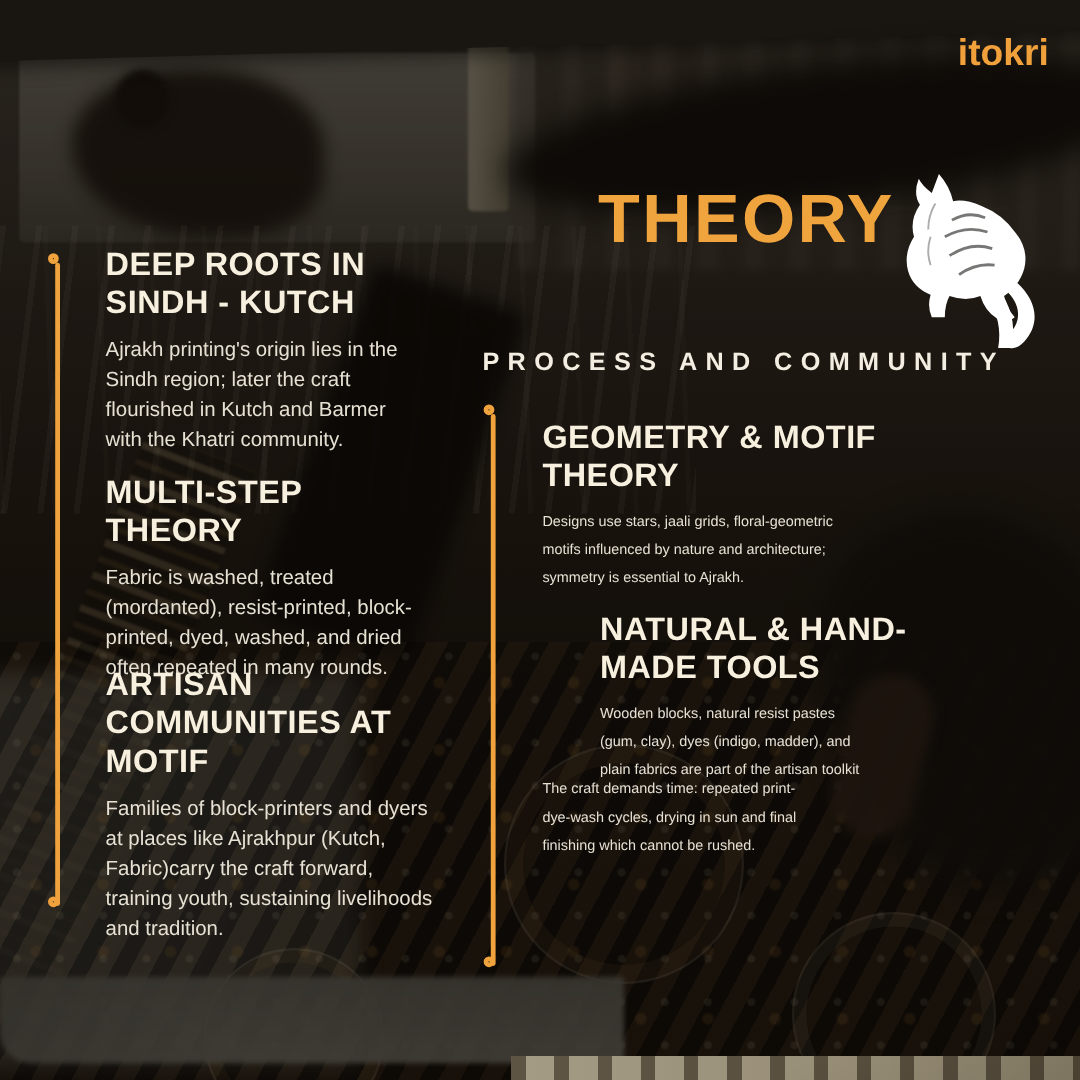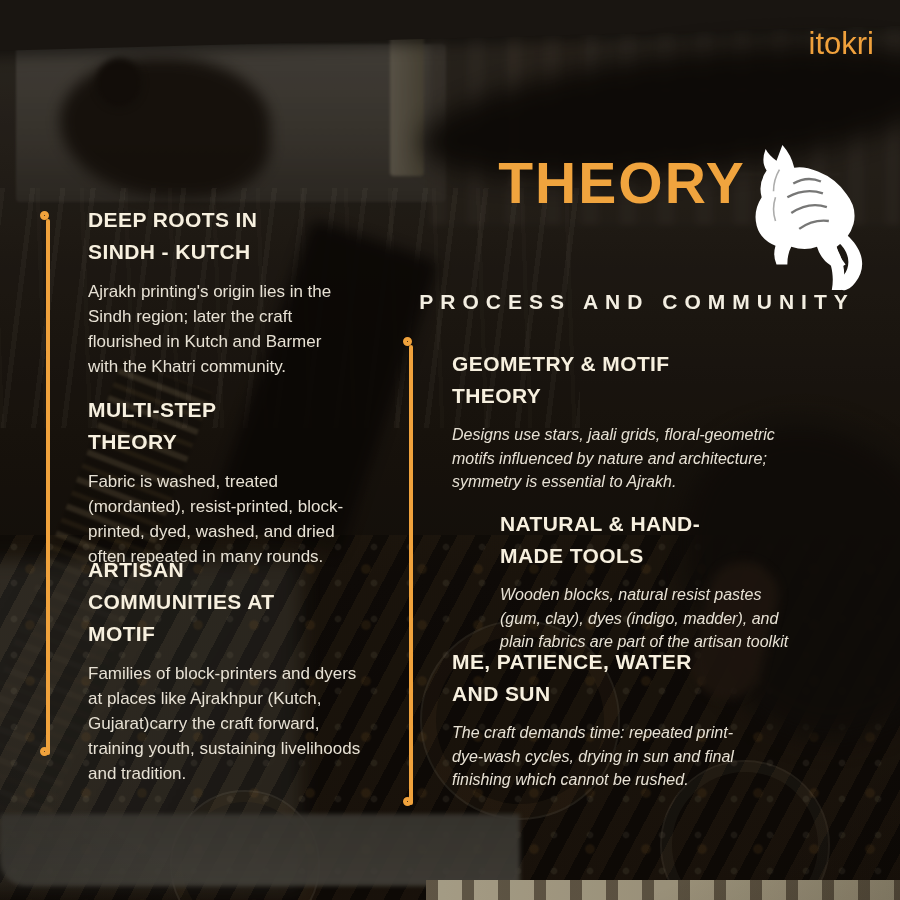--- a/index.html
+++ b/index.html
@@ -43,32 +43,32 @@
   .med3{left:170px;top:790px;width:150px;height:150px;box-shadow:inset 0 0 0 10px rgba(140,110,60,.10);}
   .gray-fabric{left:-30px;top:560px;width:330px;height:330px;background:linear-gradient(120deg,#3b3934,#2e2c27);opacity:.8;filter:blur(9px);}
   .gray-table-edge{left:0px;top:814px;width:520px;height:72px;background:linear-gradient(180deg,#45433d,#504e47);opacity:.9;filter:blur(2px);border-bottom-left-radius:26px;}
   .beige-strip{left:426px;top:880px;width:474px;height:20px;
       background:linear-gradient(90deg,#cfc5a9,#b3a88b 70%,#c4b染 100%);
       background:linear-gradient(90deg,#cfc5a9,#b3a88b);}
   .beige-strip::after{content:"";position:absolute;inset:0;background:repeating-linear-gradient(90deg,rgba(44,32,20,.55) 0 12px,transparent 12px 36px);}
   .vignette{inset:0;background:radial-gradient(125% 125% at 50% 38%,rgba(0,0,0,0) 52%,rgba(6,4,2,.55) 100%),rgba(12,8,5,.22);}
   
   .content{position:absolute;inset:0;z-index:5;}
-  .logo{position:absolute;right:26px;top:26px;font-size:31px;font-weight:normal;color:#F0A13C;letter-spacing:0;}
+  .logo{position:absolute;right:26px;top:26px;font-size:31px;font-weight:bold;color:#F0A13C;letter-spacing:0;}
   .title-block{position:absolute;left:438px;top:146px;width:368px;text-align:center;color:#F0A43E;font-weight:bold;font-size:57px;line-height:75px;letter-spacing:2px;}
   .mascot{position:absolute;left:736px;top:140px;width:158px;height:158px;z-index:6;}
-  .subtitle{position:absolute;left:402px;top:290px;width:470px;text-align:center;color:#F3EEE1;font-weight:bold;font-size:21px;letter-spacing:7px;white-space:nowrap;}
+  .subtitle{position:absolute;left:402px;top:290px;width:470px;text-align:left;color:#F3EEE1;font-weight:bold;font-size:21px;letter-spacing:7px;white-space:nowrap;}
   .timeline-line{position:absolute;width:4px;background:#F0A23C;border-radius:2px;}
   .tl-left{left:46px;top:219px;height:536px;}
   .tl-right{left:409px;top:345px;height:460px;}
   .ring{position:absolute;width:9px;height:9px;border:4px solid #F0A23C;border-radius:50%;background:transparent;}
   .section{position:absolute;}
-  .sec-heading{margin:0 0 11px 0;color:#F7F0DF;font-weight:bold;font-size:21px;line-height:32px;letter-spacing:.4px;white-space:pre-line;}
+  .sec-heading{margin:0 0 11px 0;color:#F7F0DF;font-weight:bold;font-size:27px;line-height:32px;letter-spacing:.4px;white-space:pre-line;}
   .sec-body{margin:0;color:#E7E1D4;font-size:17px;line-height:25px;white-space:pre-line;}
-  .col-right .sec-body{font-size:16px;line-height:23.5px;font-style:italic;}
+  .col-right .sec-body{font-size:12px;line-height:23.5px;}
   .s1{left:88px;top:204px;width:330px;}
   .s2{left:88px;top:394px;width:330px;}
   .s3{left:88px;top:554px;width:340px;}
   .r1{left:452px;top:348px;width:430px;}
   .r2{left:452px;top:508px;width:430px;margin-left:48px;}
   .r3{left:452px;top:646px;width:430px;}
 </style>
 </head>
 <body>
 
@@ -139,41 +139,39 @@
 (mordanted), resist-printed, block-
 printed, dyed, washed, and dried
 often repeated in many rounds.</p>
     </div>
     <div class="section s3">
       <h2 class="sec-heading">ARTISAN
 COMMUNITIES AT
 MOTIF</h2>
       <p class="sec-body">Families of block-printers and dyers
 at places like Ajrakhpur (Kutch,
-Gujarat)carry the craft forward,
+Fabric)carry the craft forward,
 training youth, sustaining livelihoods
 and tradition.</p>
     </div>
 
     <div class="section r1 col-right">
       <h2 class="sec-heading">GEOMETRY &amp; MOTIF
 THEORY</h2>
       <p class="sec-body">Designs use stars, jaali grids, floral-geometric
 motifs influenced by nature and architecture;
 symmetry is essential to Ajrakh.</p>
     </div>
     <div class="section r2 col-right">
       <h2 class="sec-heading">NATURAL &amp; HAND-
 MADE TOOLS</h2>
       <p class="sec-body">Wooden blocks, natural resist pastes
 (gum, clay), dyes (indigo, madder), and
 plain fabrics are part of the artisan toolkit</p>
     </div>
     <div class="section r3 col-right">
-      <h2 class="sec-heading">ME, PATIENCE, WATER
-AND SUN</h2>
       <p class="sec-body">The craft demands time: repeated print-
 dye-wash cycles, drying in sun and final
 finishing which cannot be rushed.</p>
     </div>
   </div>
 
 </div>
 
 </body></html>

